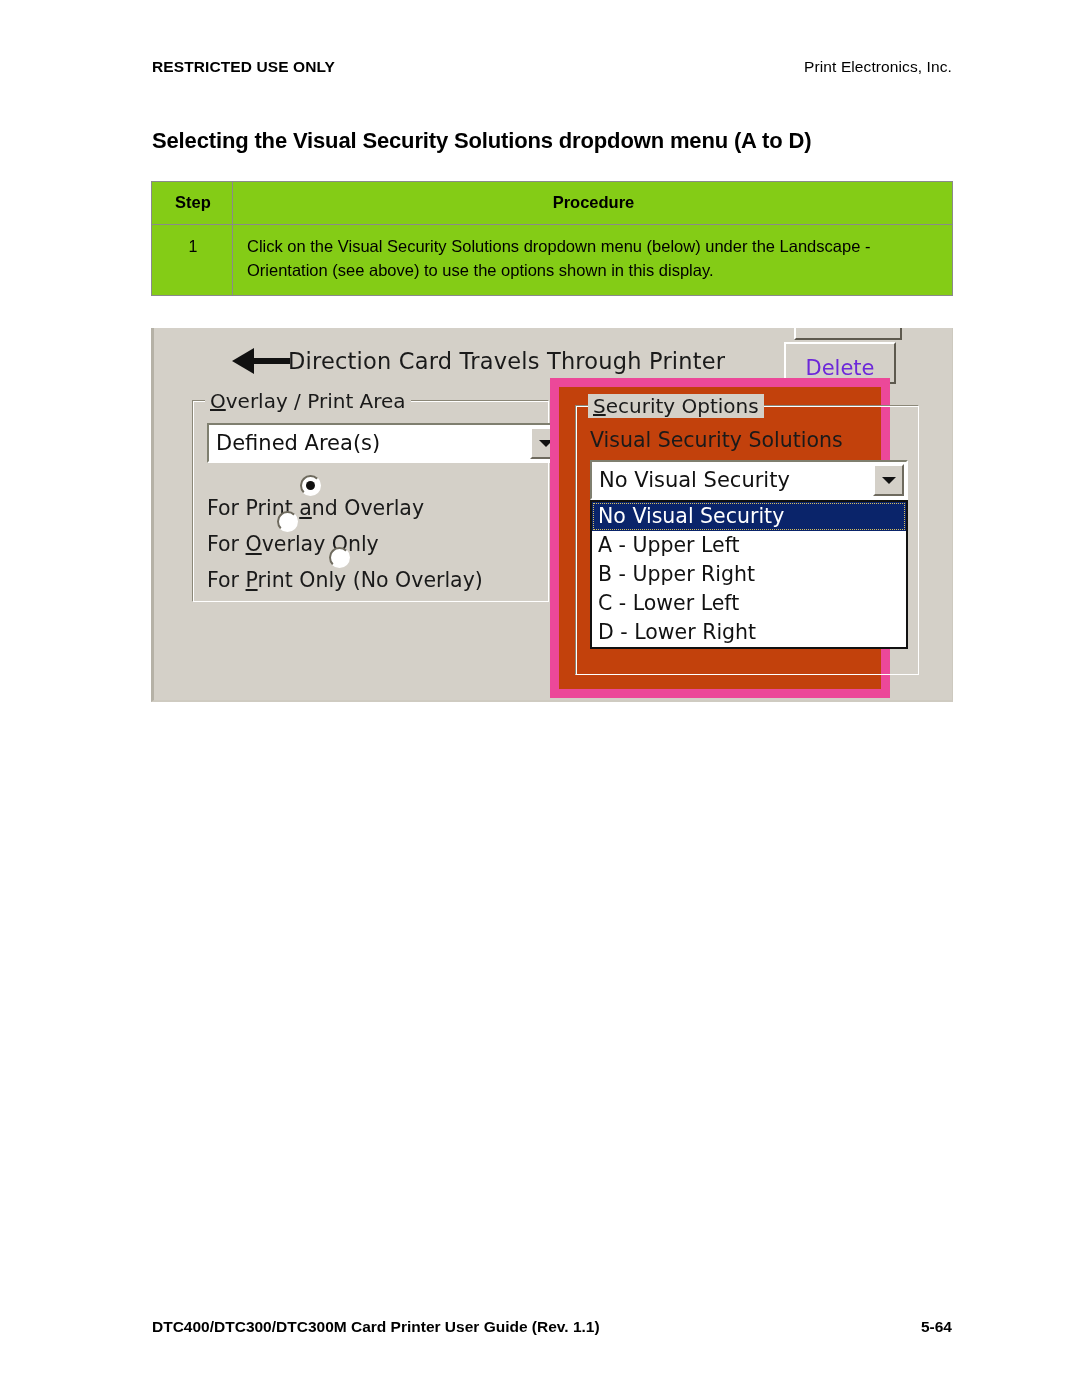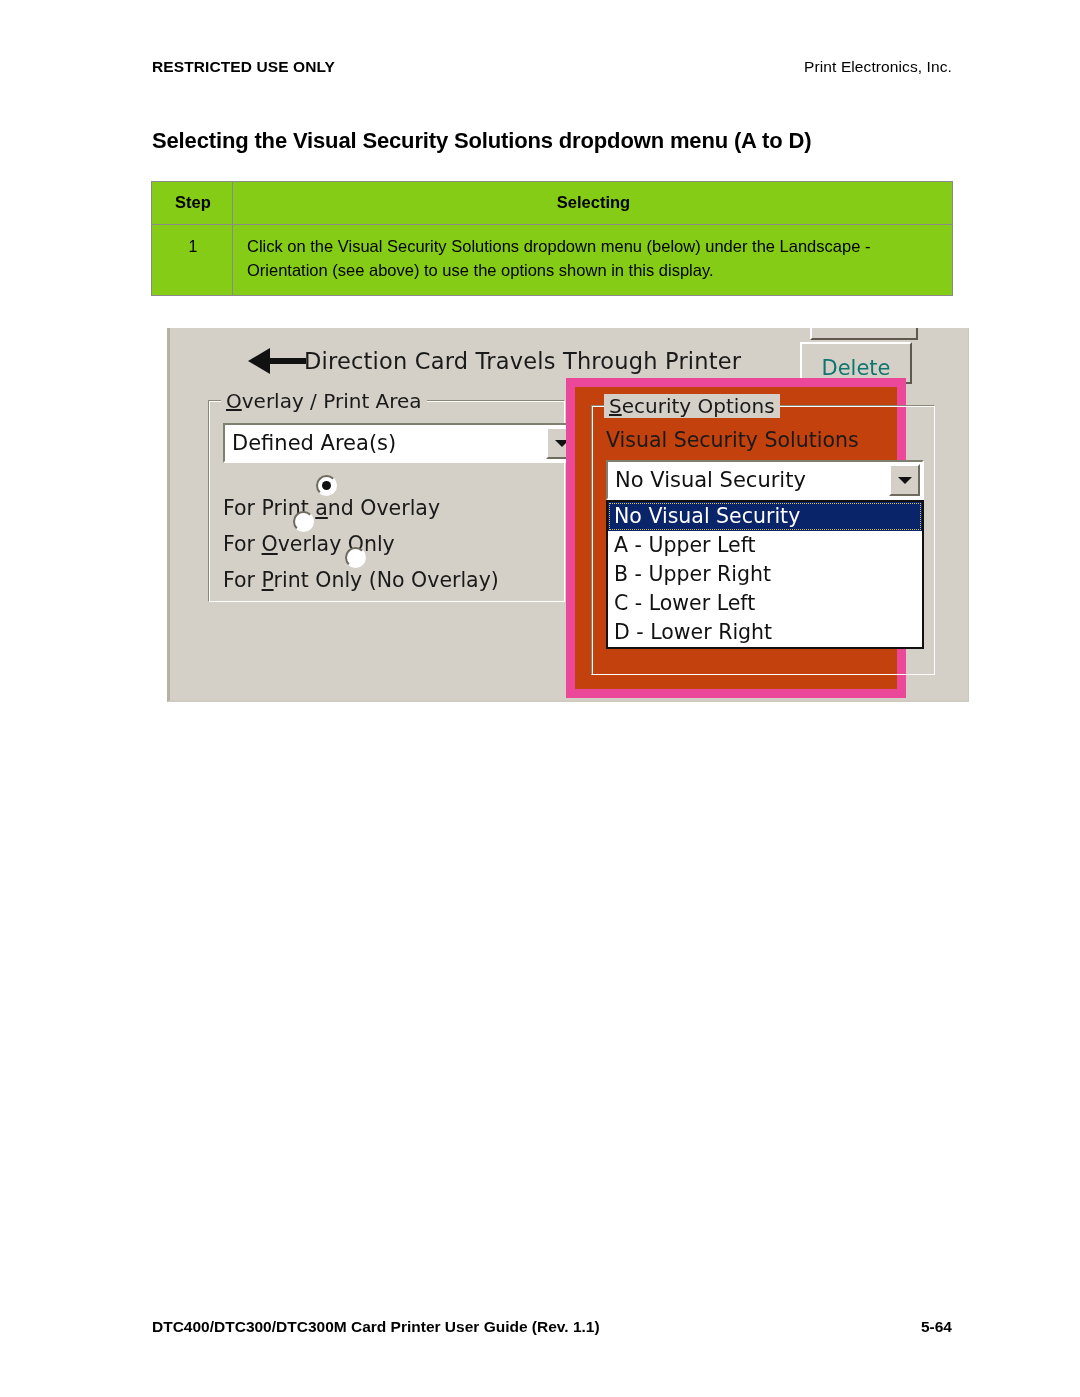--- a/index.html
+++ b/index.html
@@ -95,21 +95,20 @@
     top: 328px;
     width: 802px;
     height: 374px;
     background: #d4d0c8;
     box-sizing: border-box;
     border-left: 3px solid #b5b1a6;
     border-right: 1px solid #cdc9bf;
     border-bottom: 2px solid #cfcbc1;
     font-family: "DejaVu Sans", sans-serif;
     overflow: hidden;
-    margin-left: 16px;
   }
   .shot-inner {
     position: absolute;
     left: 0; top: 0;
     width: 802px;
     height: 374px;
   }
 
   
   .direction-row {
@@ -258,21 +257,21 @@
   }
 
   
   .btn-clipped {
     position: absolute;
     background: #d4d0c8;
     border: 2px solid;
     border-color: #ffffff #5d594e #5d594e #ffffff;
     box-sizing: border-box;
     font-size: 21px;
-    color: #0f766e;
+    color: #6d28d9;
     display: flex;
     align-items: flex-end;
     justify-content: center;
     padding-bottom: 2px;
     overflow: hidden;
   }
   #btn-above {
     left: 640px;
     top: -12px;
     width: 108px;
@@ -373,21 +372,21 @@
 
   <div class="section-title">Selecting the Visual Security Solutions dropdown menu (A to D)</div>
 
   <table class="proc-table">
     <thead>
       <tr>
         <th class="th-step">
           <div class="cell">Step</div>
         </th>
         <th>
-          <div class="cell">Selecting</div>
+          <div class="cell">Procedure</div>
         </th>
       </tr>
     </thead>
     <tbody>
       <tr>
         <td class="td-step">
           <div class="cell">1</div>
         </td>
         <td>
           <div class="cell">Click on the Visual Security Solutions dropdown menu (below) under the Landscape - Orientation (see above) to use the options shown in this display.</div>

